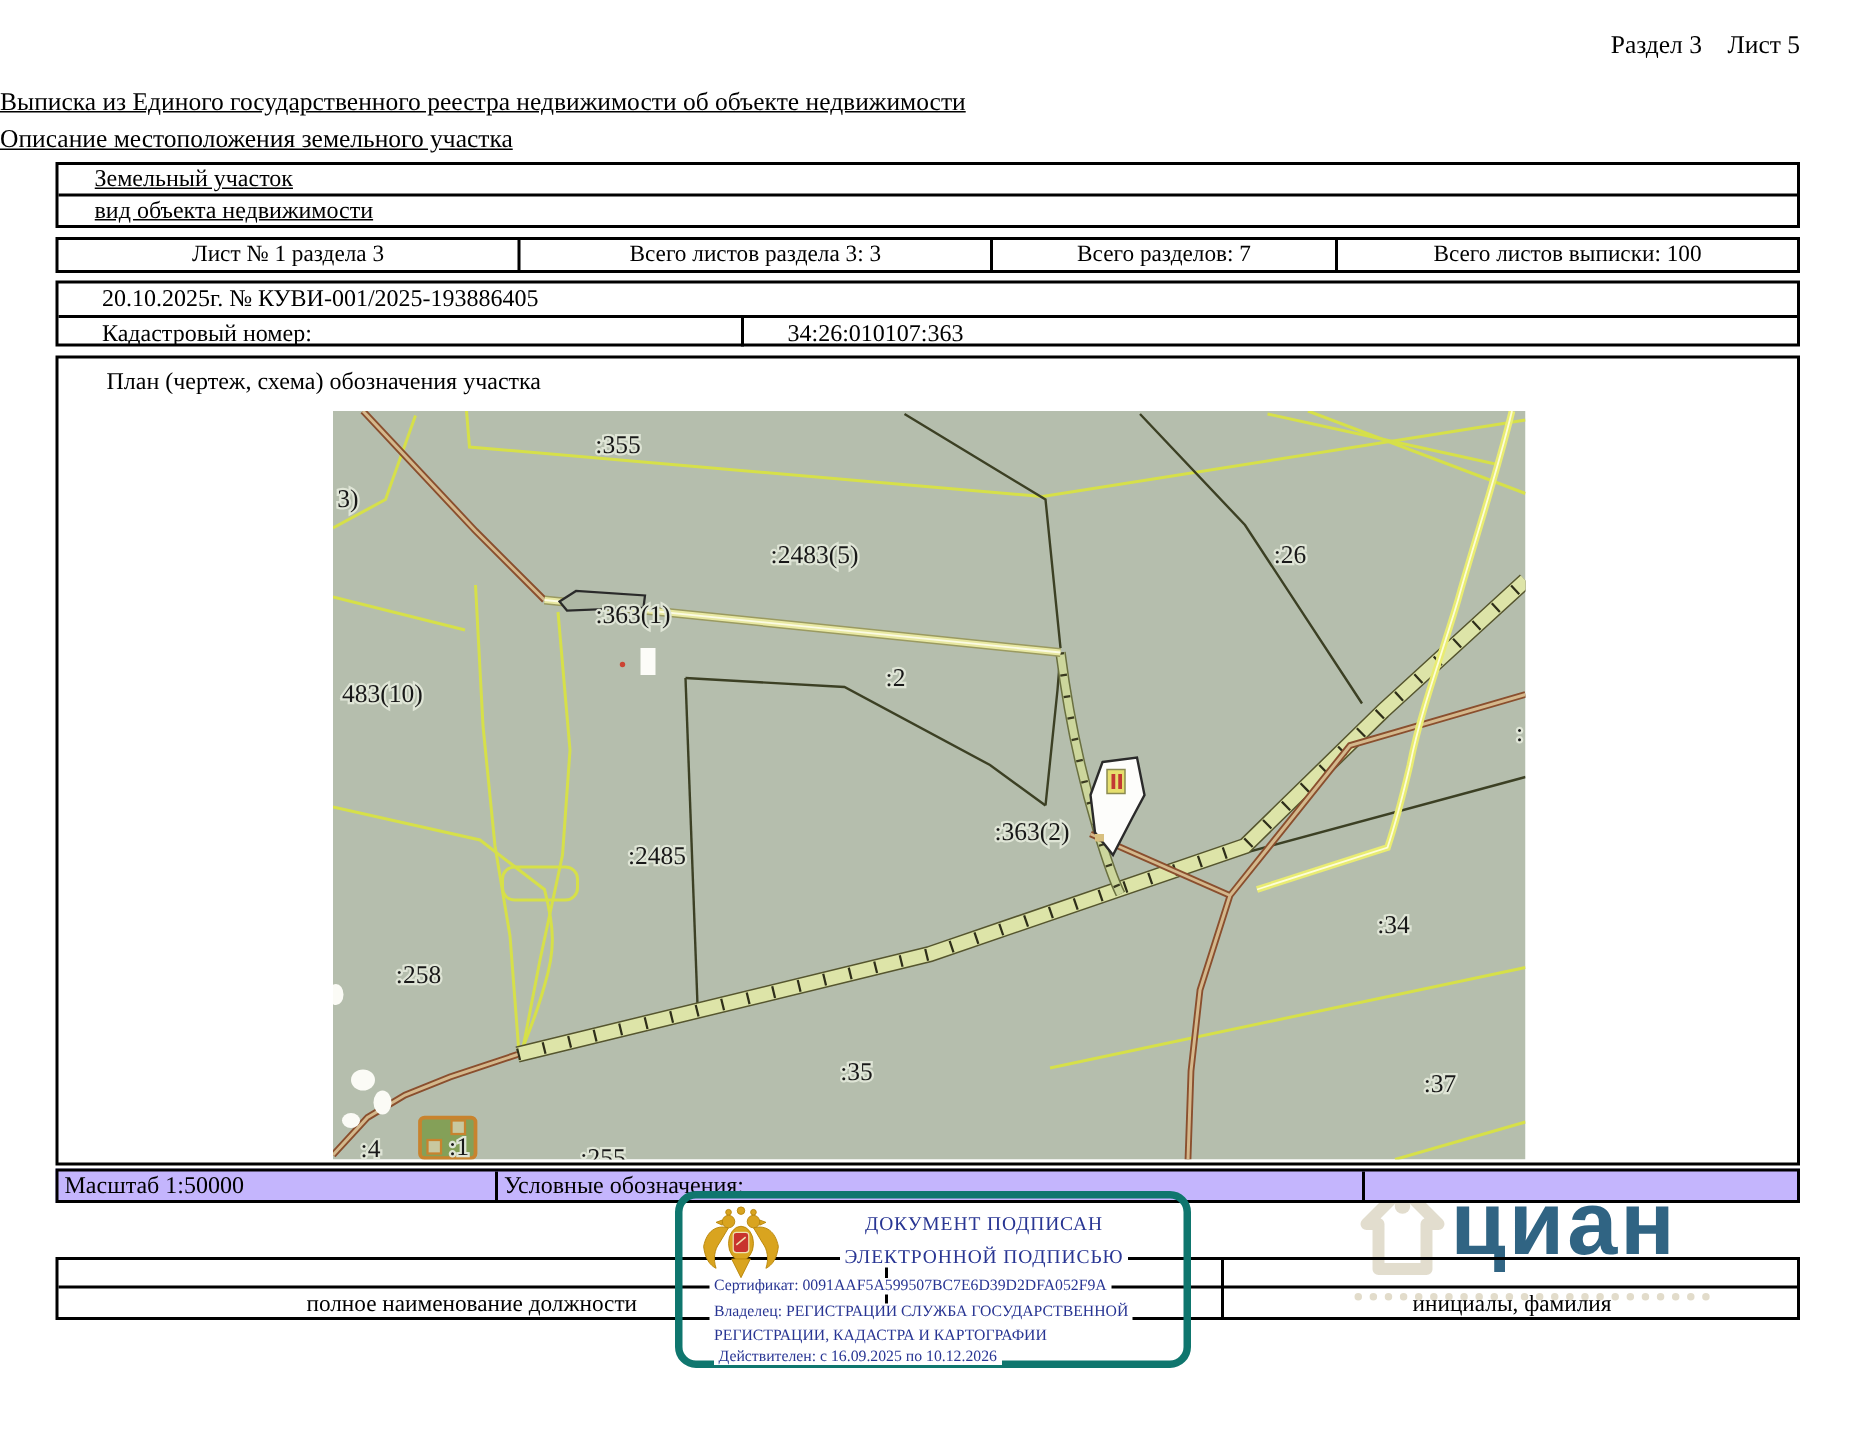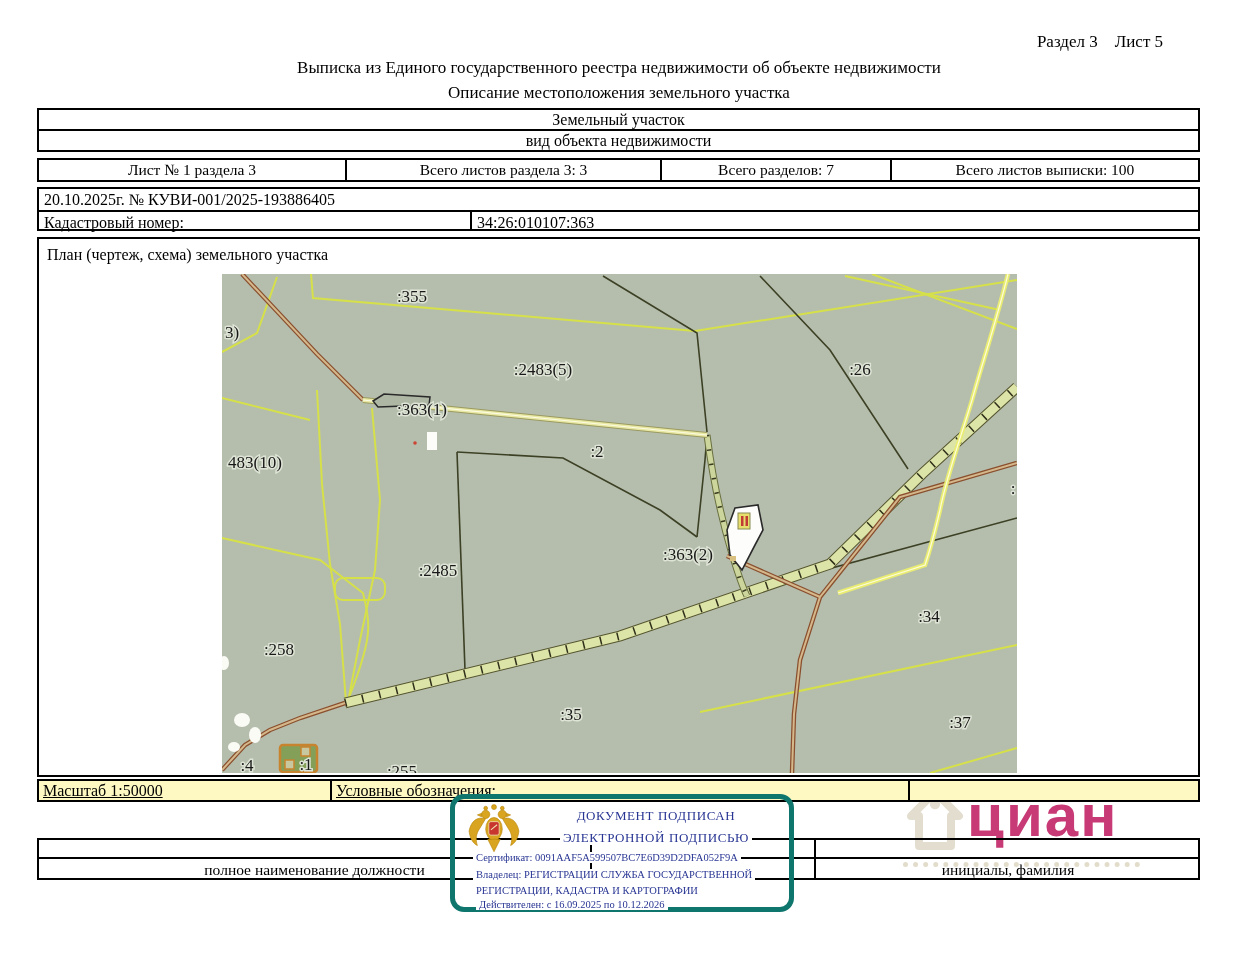--- a/index.html
+++ b/index.html
@@ -1,66 +1,66 @@
 <!DOCTYPE html>
 <html><head>
 <meta charset="utf-8">
 <style>
   html,body{margin:0;padding:0;background:#fff;}
   #canvas{position:relative;width:1238px;height:957px;background:#ffffff;overflow:hidden;
           font-family:"Liberation Serif","DejaVu Serif",serif;color:#000;}
   .abs{position:absolute;}
-  .ctr{text-align:center;}
-  .t16{font-size:16px;line-height:19px;}
+  .ctr{text-decoration:underline;}
+  .t16{font-size:16px;line-height:19px;margin-left:24px;}
   .t17{font-size:17px;line-height:20px;}
   .box{border:2px solid #000;box-sizing:border-box;background:transparent;z-index:2;}
   .hdiv{height:0;border-top:2px solid #000;}
   .cellpad{padding:1px 5px;}
   
   .row19{height:19px;overflow:hidden;}
   
   #sheet-row{display:flex;}
   #sheet-row .c{height:100%;box-sizing:border-box;border-right:2px solid #000;
                 display:flex;align-items:center;justify-content:center;font-size:15.5px;}
   #sheet-row .c:last-child{border-right:none;}
   
   #cad-row{display:flex;height:19px;}
   #cad-row .c1{width:433px;border-right:2px solid #000;box-sizing:border-box;}
   
-  #scale-row{display:flex;background:#fef9c3;text-decoration:underline;}
+  #scale-row{display:flex;background:#c4b5fd;}
   #scale-row .c{height:100%;box-sizing:border-box;border-right:2px solid #000;font-size:16px;
                 padding:1px 4px;overflow:hidden;}
   #scale-row .c:last-child{border-right:none;}
   
   #sig-rows{z-index:2;}
   #sig-rows .vdiv{position:absolute;top:0;bottom:0;width:2px;background:#000;}
   #sig-rows .hline{position:absolute;left:0;right:0;height:0;border-top:2px solid #000;}
   .sig-label{position:absolute;font-size:15.5px;text-align:center;}
   
   #stamp{z-index:5;border:5px solid #0f766e;border-radius:14px;box-sizing:border-box;}
   #stamp .ln{position:absolute;white-space:nowrap;color:#283593;}
   #stamp .ln>span{background:#fff;padding:0 3px;}
   .stitle{font-size:13px;letter-spacing:.6px;}
   .ssmall{font-size:10.5px;}
   
   #watermark{z-index:1;display:flex;align-items:flex-start;opacity:.85;}
   #wm-text{font-family:"Liberation Sans","DejaVu Sans",sans-serif;font-weight:bold;
-           font-size:60px;line-height:60px;color:#be185d;letter-spacing:2px;}
+           font-size:60px;line-height:60px;color:#0c4a6e;letter-spacing:2px;}
   #wm-dots{position:absolute;z-index:1;border-top:5px dotted #e2dccb;}
   
   #map-wrap{z-index:3;}
   .plbl{font:17px "Liberation Serif","DejaVu Serif",serif;fill:#181818;
         stroke:#dfe5d6;stroke-width:3px;paint-order:stroke;text-anchor:middle;}
 </style>
 </head>
 <body>
 
 <div id="canvas">
 
-  <div class="abs t17" style="left:1000px;top:32px;width:200px;white-space:pre;text-align:center;">Раздел 3    Лист 5</div>
+  <div class="abs t17" style="left:1000px;top:20px;width:200px;white-space:pre;text-align:right;">Раздел 3    Лист 5</div>
 
   <div class="abs t17 ctr" style="left:0;top:58px;width:1238px;">Выписка из Единого государственного реестра недвижимости об объекте недвижимости</div>
   <div class="abs t17 ctr" style="left:0;top:83px;width:1238px;">Описание местоположения земельного участка</div>
 
   <div class="abs box" style="left:37px;top:108px;width:1163px;height:44px;">
     <div class="row19 ctr t16">Земельный участок</div>
     <div class="hdiv"></div>
     <div class="row19 ctr t16">вид объекта недвижимости</div>
   </div>
 
@@ -74,21 +74,21 @@
   <div class="abs box" style="left:37px;top:187px;width:1163px;height:44px;">
     <div class="row19 t16 cellpad">20.10.2025г. № КУВИ-001/2025-193886405</div>
     <div class="hdiv"></div>
     <div id="cad-row">
       <div class="c1 t16 cellpad">Кадастровый номер:</div>
       <div class="t16 cellpad" style="flex:1;">34:26:010107:363</div>
     </div>
   </div>
 
   <div class="abs box" style="left:37px;top:237px;width:1163px;height:540px;background:#fff;">
-    <div class="abs t16" style="left:8px;top:6px;">План (чертеж, схема) земельного участка</div>
+    <div class="abs t16" style="left:8px;top:6px;">План (чертеж, схема) обозначения участка</div>
   </div>
 
   <div class="abs" id="map-wrap" style="left:222px;top:274px;width:795px;height:439px;">
     <svg id="map-svg" width="795" height="499" viewBox="0 0 795 499" xmlns="http://www.w3.org/2000/svg">
       <rect x="0" y="0" width="795" height="499" fill="#b5bead"></rect>
 
       <g stroke="#d6e049" stroke-width="2" fill="none">
         <path d="M0,78 L35,59 L55,3"></path>
         <path d="M0,124 L88,146"></path>
         <path d="M89,0 L91,24 L473,57"></path>

